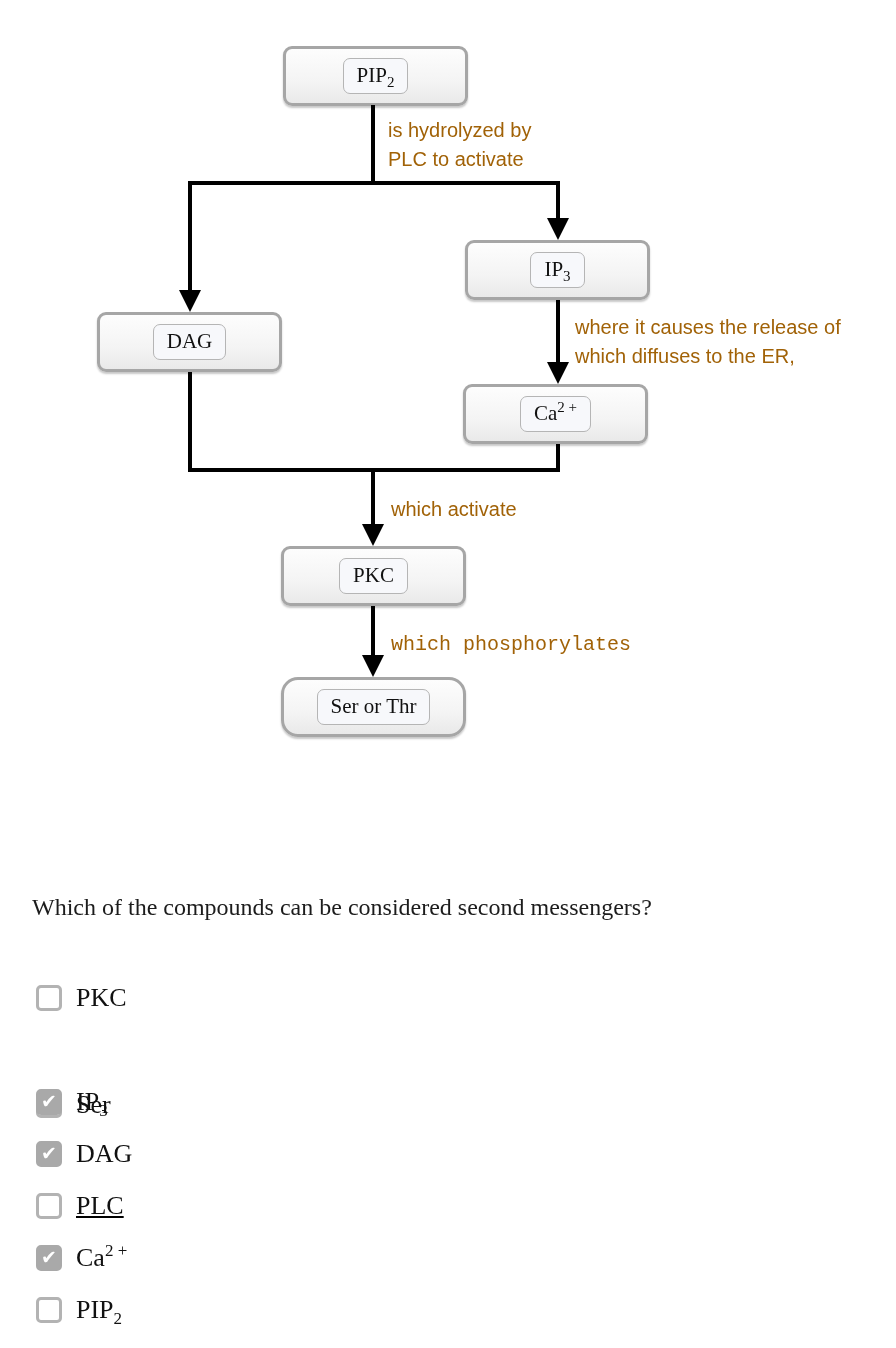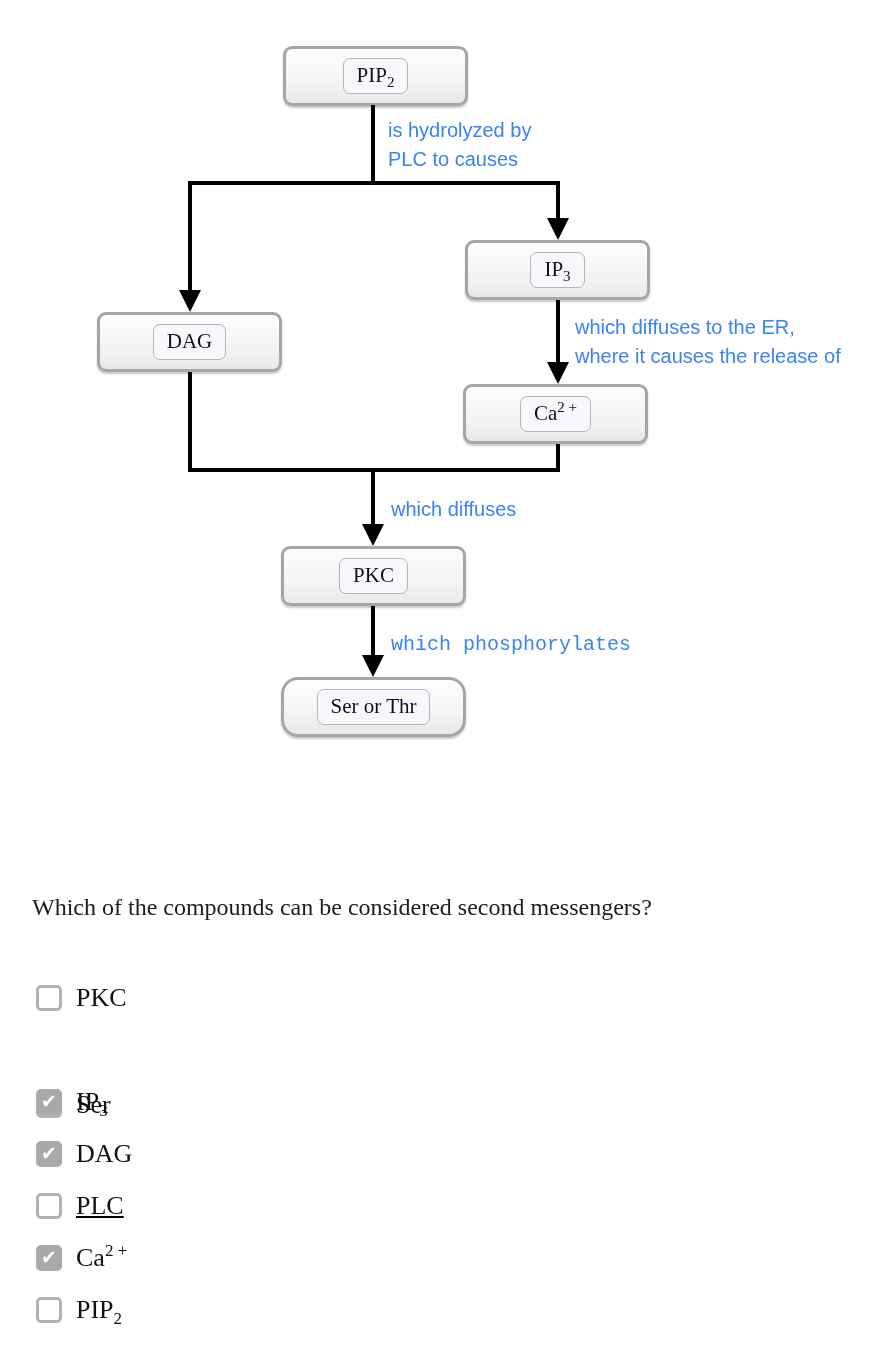--- a/index.html
+++ b/index.html
@@ -42,21 +42,21 @@
     position:absolute; width:0; height:0;
     border-left:11px solid transparent;
     border-right:11px solid transparent;
     border-top:22px solid #000000;
   }
   
   .edge-label {
     position:absolute;
     font-family:"Liberation Sans", sans-serif;
     font-size:20px;
-    color:#3b82f6;
+    color:#a16207;
     line-height:29px;
     white-space:nowrap;
   }
   
   .question {
     position:absolute;
     left:32px; top:894px;
     font-size:24px;
     color:#1c1c1c;
     white-space:nowrap;
@@ -147,30 +147,30 @@
     <div class="edge v" style="left:556px; top:444px; height:28px;"></div>
 
     <div class="edge v" style="left:371px; top:468px; height:57px;"></div>
     <div class="arrowhead" style="left:362px; top:524px;"></div>
 
     <div class="edge v" style="left:371px; top:606px; height:50px;"></div>
     <div class="arrowhead" style="left:362px; top:655px;"></div>
 
     <div class="edge-label" style="left:388px; top:116px;">
       <div>is hydrolyzed by</div>
-      <div>PLC to causes</div>
+      <div>PLC to activate</div>
     </div>
 
     <div class="edge-label" style="left:575px; top:313px;">
+      <div>where it causes the release of</div>
       <div>which diffuses to the ER,</div>
-      <div>where it causes the release of</div>
     </div>
 
     <div class="edge-label" style="left:391px; top:495px;">
-      <div>which diffuses</div>
+      <div>which activate</div>
     </div>
 
     <div class="edge-label" style="left:391px; top:630px;font-family:Liberation Mono, monospace;">
       <div>which phosphorylates</div>
     </div>
   </div>
 
   <div class="question">Which of the compounds can be considered second messengers?</div>
 
   <div>

